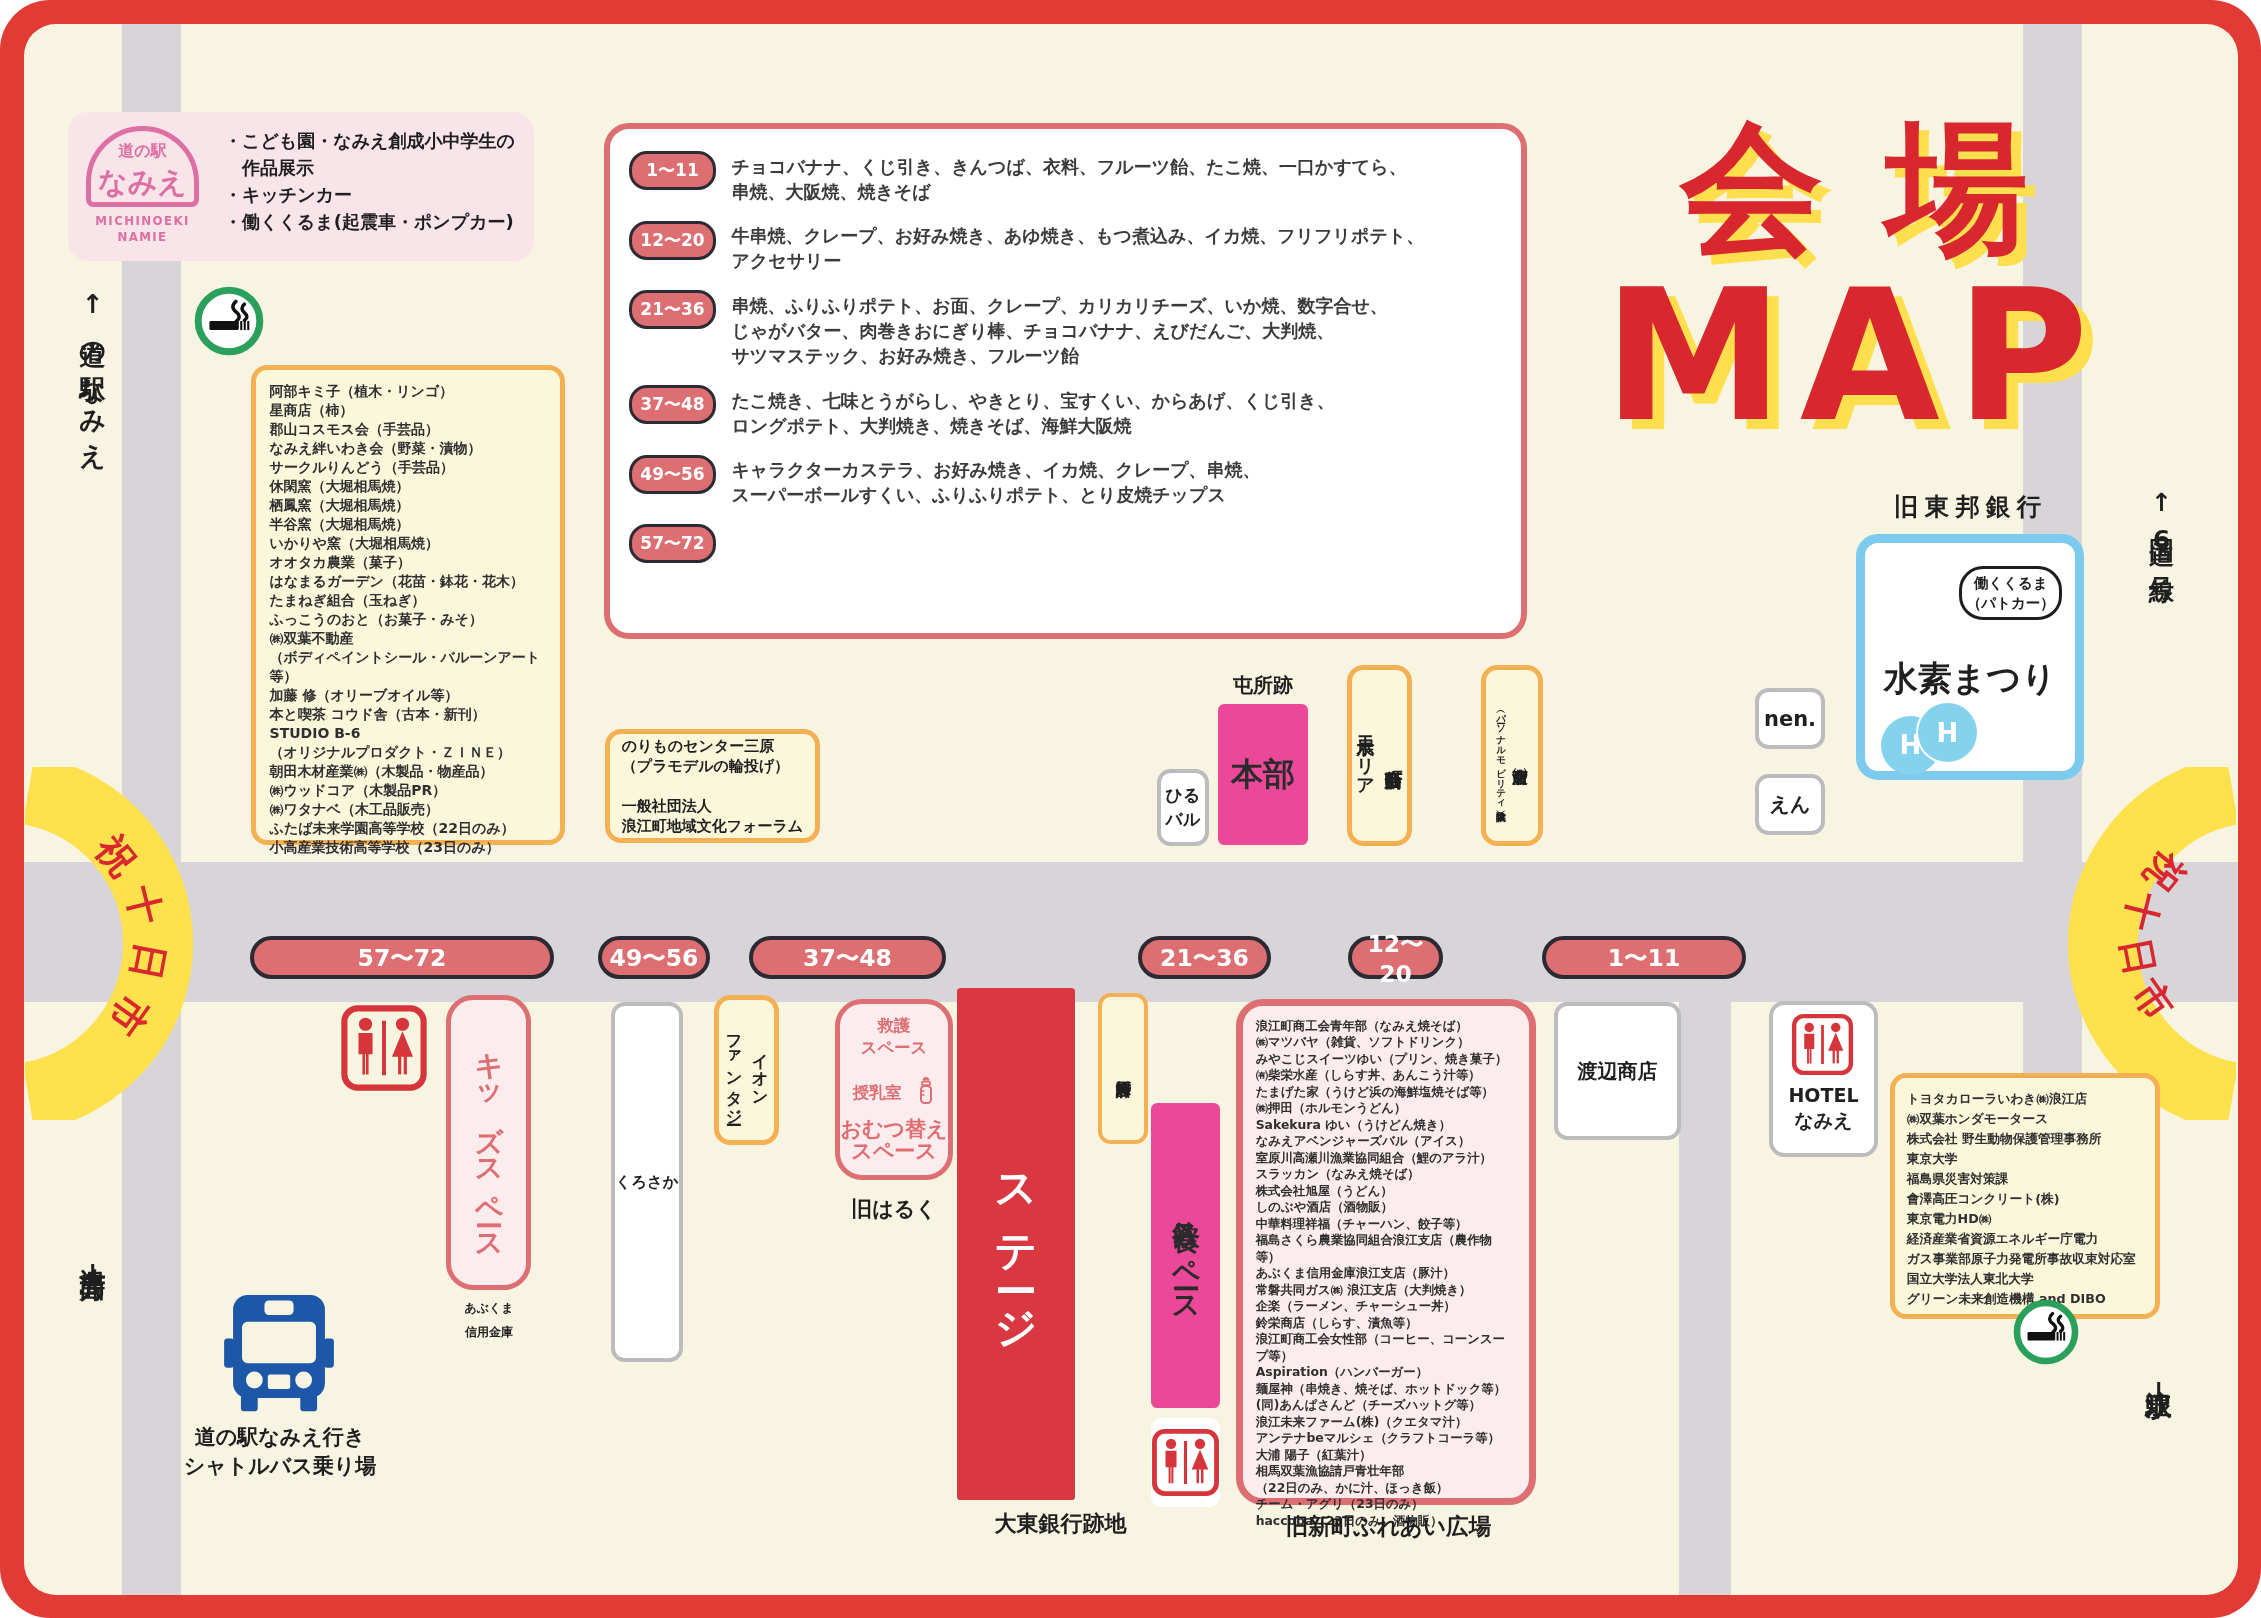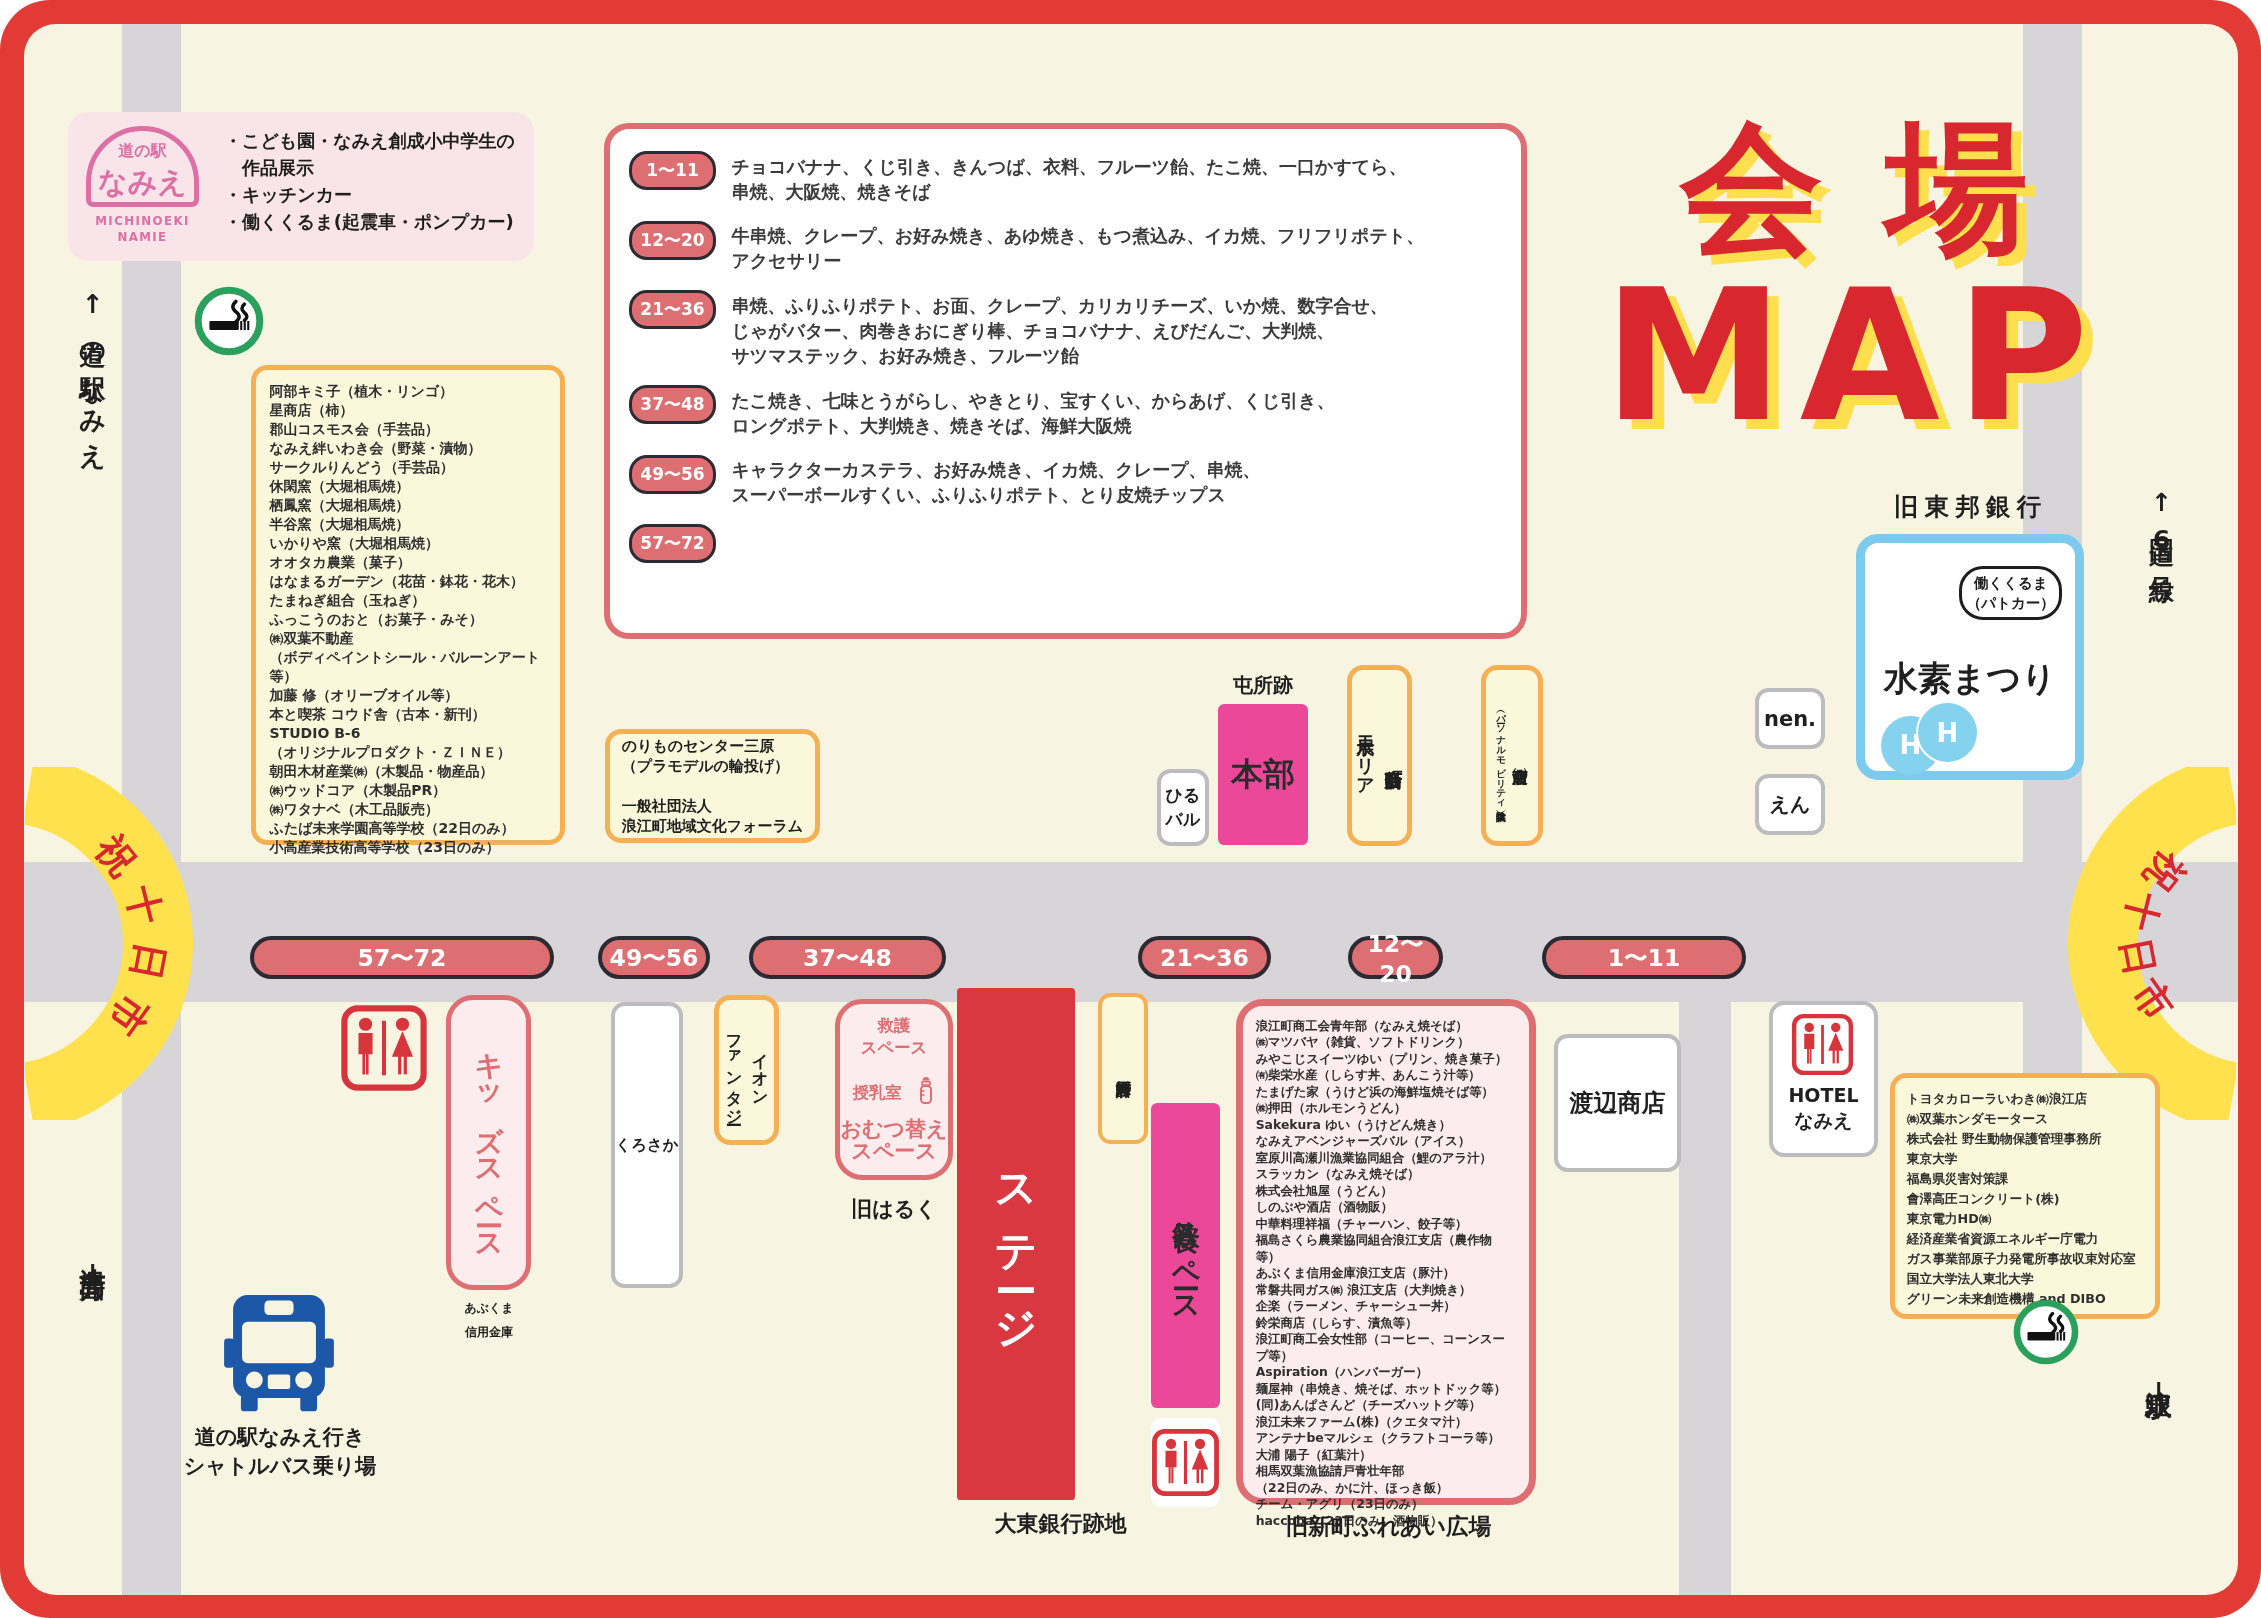--- a/index.html
+++ b/index.html
@@ -234,21 +234,21 @@
     </svg>
   <div class="pbox abs ctr vtext" style="left:446px;top:995px;width:85px;height:295px;font-size:28px;color:#dd6e72;letter-spacing:3.6px;border-width:5.9px;">キッズスペース</div>
   <div class="label abs pre" style="left:421px;top:1296px;width:136px;font-size:12px;line-height:24.4px;text-align:center;">あぶくま
 信用金庫</div>
   <svg class="icon" style="left:223px;top:1289px;color:#1c57a8;" width="112" height="126" viewBox="0 0 100 112">
       <use href="#bus"></use>
     </svg>
   <div class="label abs pre" style="left:149px;top:1423px;width:262px;font-size:21px;line-height:29px;text-align:center;">道の駅なみえ行き
 シャトルバス乗り場</div>
 
-  <div class="wbox abs ctr" style="left:611px;top:1002px;width:72px;height:286px;font-size:15.4px;color:#1f1f1f;">くろさか</div>
+  <div class="wbox abs ctr" style="left:611px;top:1002px;width:72px;height:360px;font-size:15.4px;color:#1f1f1f;">くろさか</div>
   <div class="ybox abs ctr vtext pre" style="left:714px;top:995px;width:65px;height:150px;font-size:16.3px;line-height:26px;color:#1f1f1f;">イオン
 ファンタジー</div>
   <div class="pbox abs" style="left:835px;top:999px;width:118px;height:181px;border-width:5.9px;color:#dd6e72;">
     <div class="pre" style="position:absolute;left:0;right:0;top:11px;font-size:16.3px;line-height:22px;text-align:center;">救護
 スペース</div>
     <div style="position:absolute;left:12.7px;top:78px;font-size:16.3px;">授乳室</div>
     <svg style="position:absolute;right:12.7px;top:72px;color:#dd6e72;" width="18" height="29" viewBox="0 0 34 58">
         <use href="#bottle"></use>
       </svg>
     <div class="pre" style="position:absolute;left:0;right:0;top:114px;font-size:21px;line-height:22px;text-align:center;">おむつ替え
@@ -290,21 +290,21 @@
 浪江未来ファーム(株)（クエタマ汁）
 アンテナbeマルシェ（クラフトコーラ等）
 大浦 陽子（紅葉汁）
 相馬双葉漁協請戸青壮年部
 （22日のみ、かに汁、ほっき飯）
 チーム・アグリ（23日のみ）
 haccoba（23日のみ、酒物販）</div>
   </div>
   <div class="label abs" style="left:1253px;top:1511px;width:271px;font-size:22.6px;text-align:center;">旧新町ふれあい広場</div>
 
-  <div class="wbox abs ctr" style="left:1554px;top:1002px;width:127px;height:138px;font-size:24px;color:#1f1f1f;margin-top:32px;">渡辺商店</div>
+  <div class="wbox abs ctr" style="left:1554px;top:1002px;width:127px;height:138px;font-size:20px;color:#1f1f1f;">渡辺商店</div>
   <div class="wbox abs" style="left:1769px;top:1001px;width:109px;height:156px;border-radius:15.4px;">
     <svg style="position:absolute;left:18px;top:8.1px;color:#d7353c;" width="63" height="63" viewBox="0 0 100 100">
         <use href="#wc"></use>
       </svg>
     <div class="pre" style="position:absolute;left:0;right:0;top:78px;font-size:19px;line-height:25px;text-align:center;color:#1f1f1f;">HOTEL
 なみえ</div>
   </div>
   <div class="ybox abs" style="left:1890px;top:1073px;width:270px;height:246px;padding:11px 11.8px;">
     <div class="listtext" style="font-size:12.7px;line-height:20px;">トヨタカローラいわき㈱浪江店
 ㈱双葉ホンダモータース

